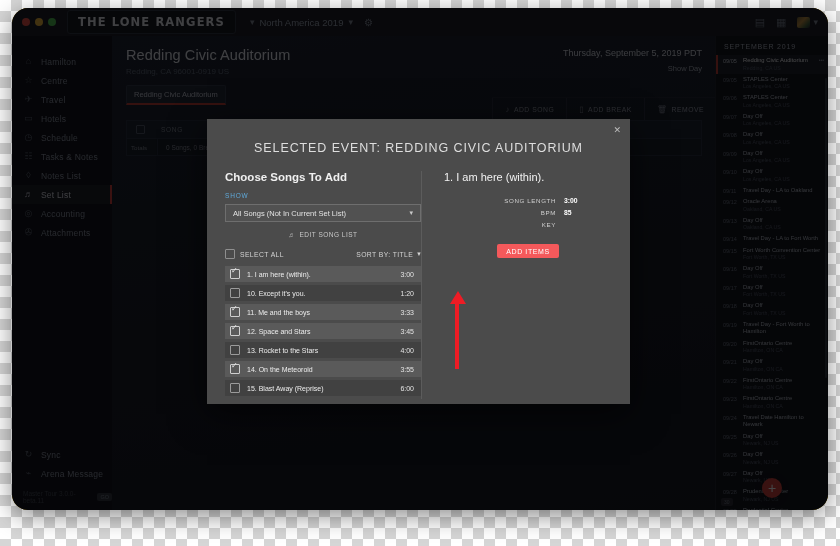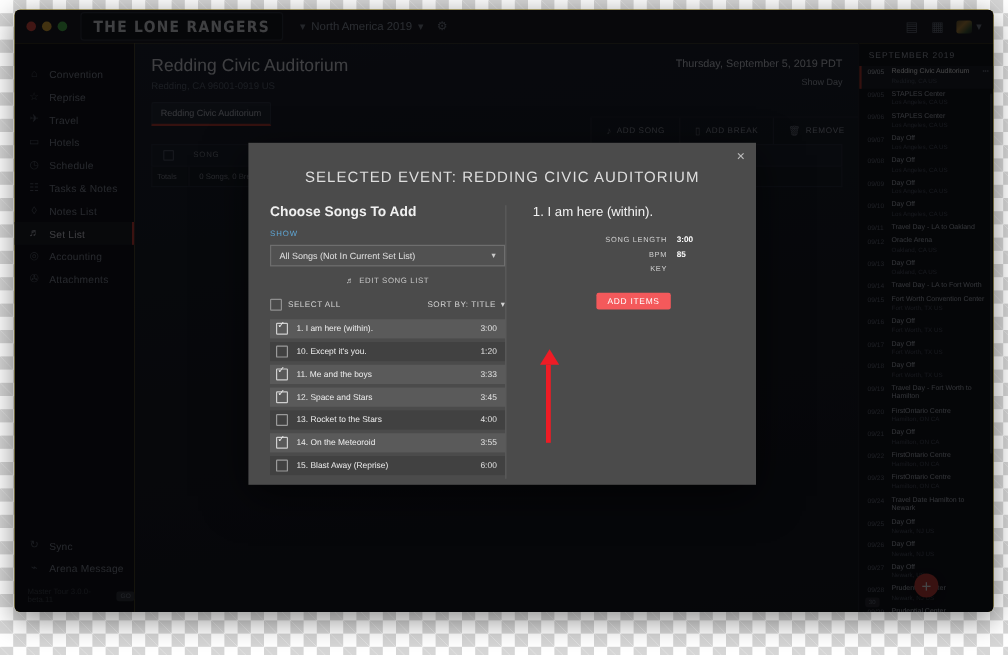--- a/index.html
+++ b/index.html
@@ -16,22 +16,22 @@
       linear-gradient(45deg, #d6d6d6 25%, transparent 25%, transparent 75%, #d6d6d6 75%),
       linear-gradient(45deg, #d6d6d6 25%, transparent 25%, transparent 75%, #d6d6d6 75%);
     background-size: 22px 22px;
     background-position: 0 0, 11px 11px;
     background-color: #ffffff;
   }
   #app-window {
     position: absolute;
     left: 12px; top: 8px;
     width: 816px; height: 502px;
-    background: #fde047;
-    border-radius: 5px;
+    background: #eab308;
+    border-radius: 16px;
     overflow: hidden;
     box-shadow: 0 6px 24px rgba(0,0,0,0.45);
   }
 
   
   #titlebar {
     position: absolute; left:0; top:0; width:816px; height:28px;
     background: #14161d;
     display:flex; align-items:center;
   }
@@ -257,25 +257,25 @@
           <span id="avatar"></span>
           <span class="chev" style="margin-left:3px;">▾</span>
         </span>
     </div>
   </div>
 
   <div id="sidebar">
     <div id="nav-top">
       <div class="nav-item">
         <span class="ni-icon">⌂</span>
-        <span class="ni-label">Convention</span>
+        <span class="ni-label">Hamilton</span>
       </div>
       <div class="nav-item">
         <span class="ni-icon">☆</span>
-        <span class="ni-label">Reprise</span>
+        <span class="ni-label">Centre</span>
       </div>
       <div class="nav-item">
         <span class="ni-icon">✈</span>
         <span class="ni-label">Travel</span>
       </div>
       <div class="nav-item">
         <span class="ni-icon">▭</span>
         <span class="ni-label">Hotels</span>
       </div>
       <div class="nav-item">

